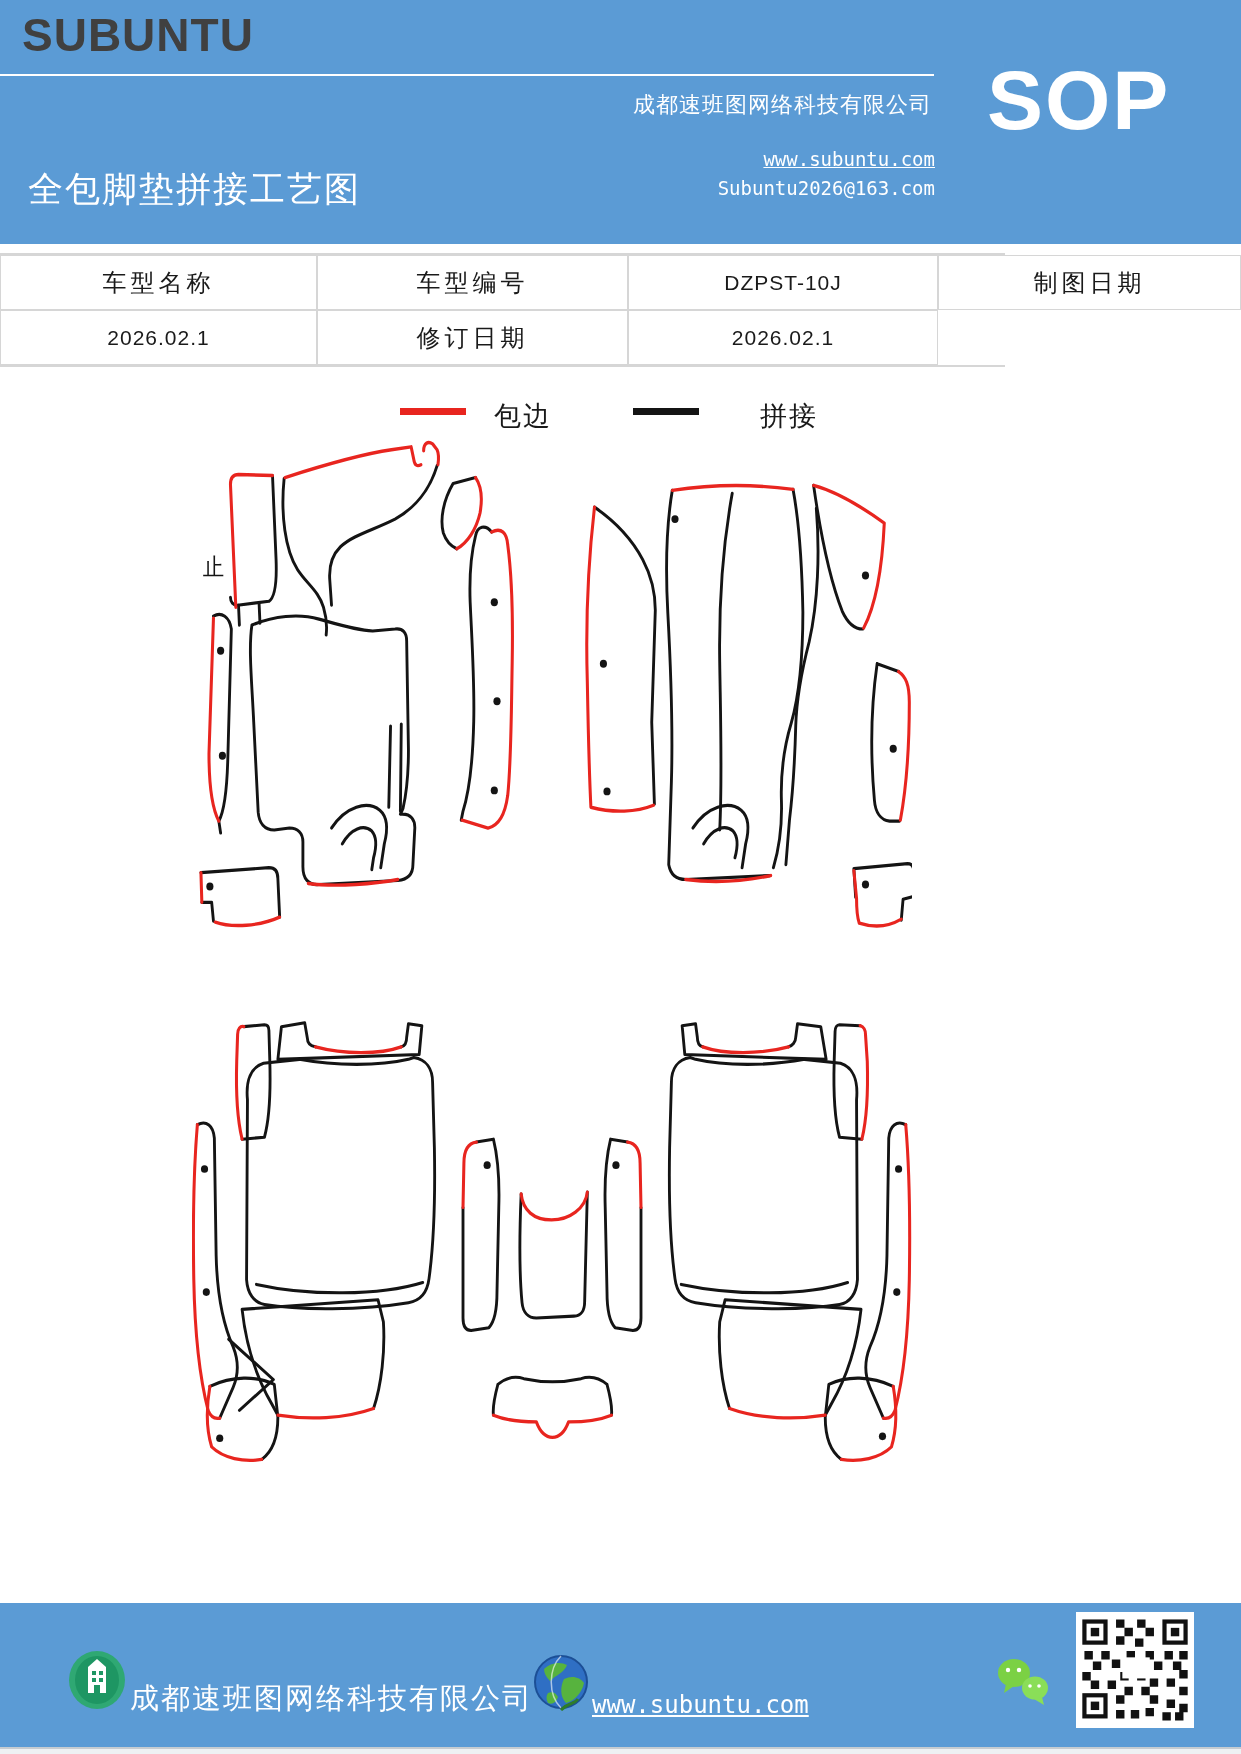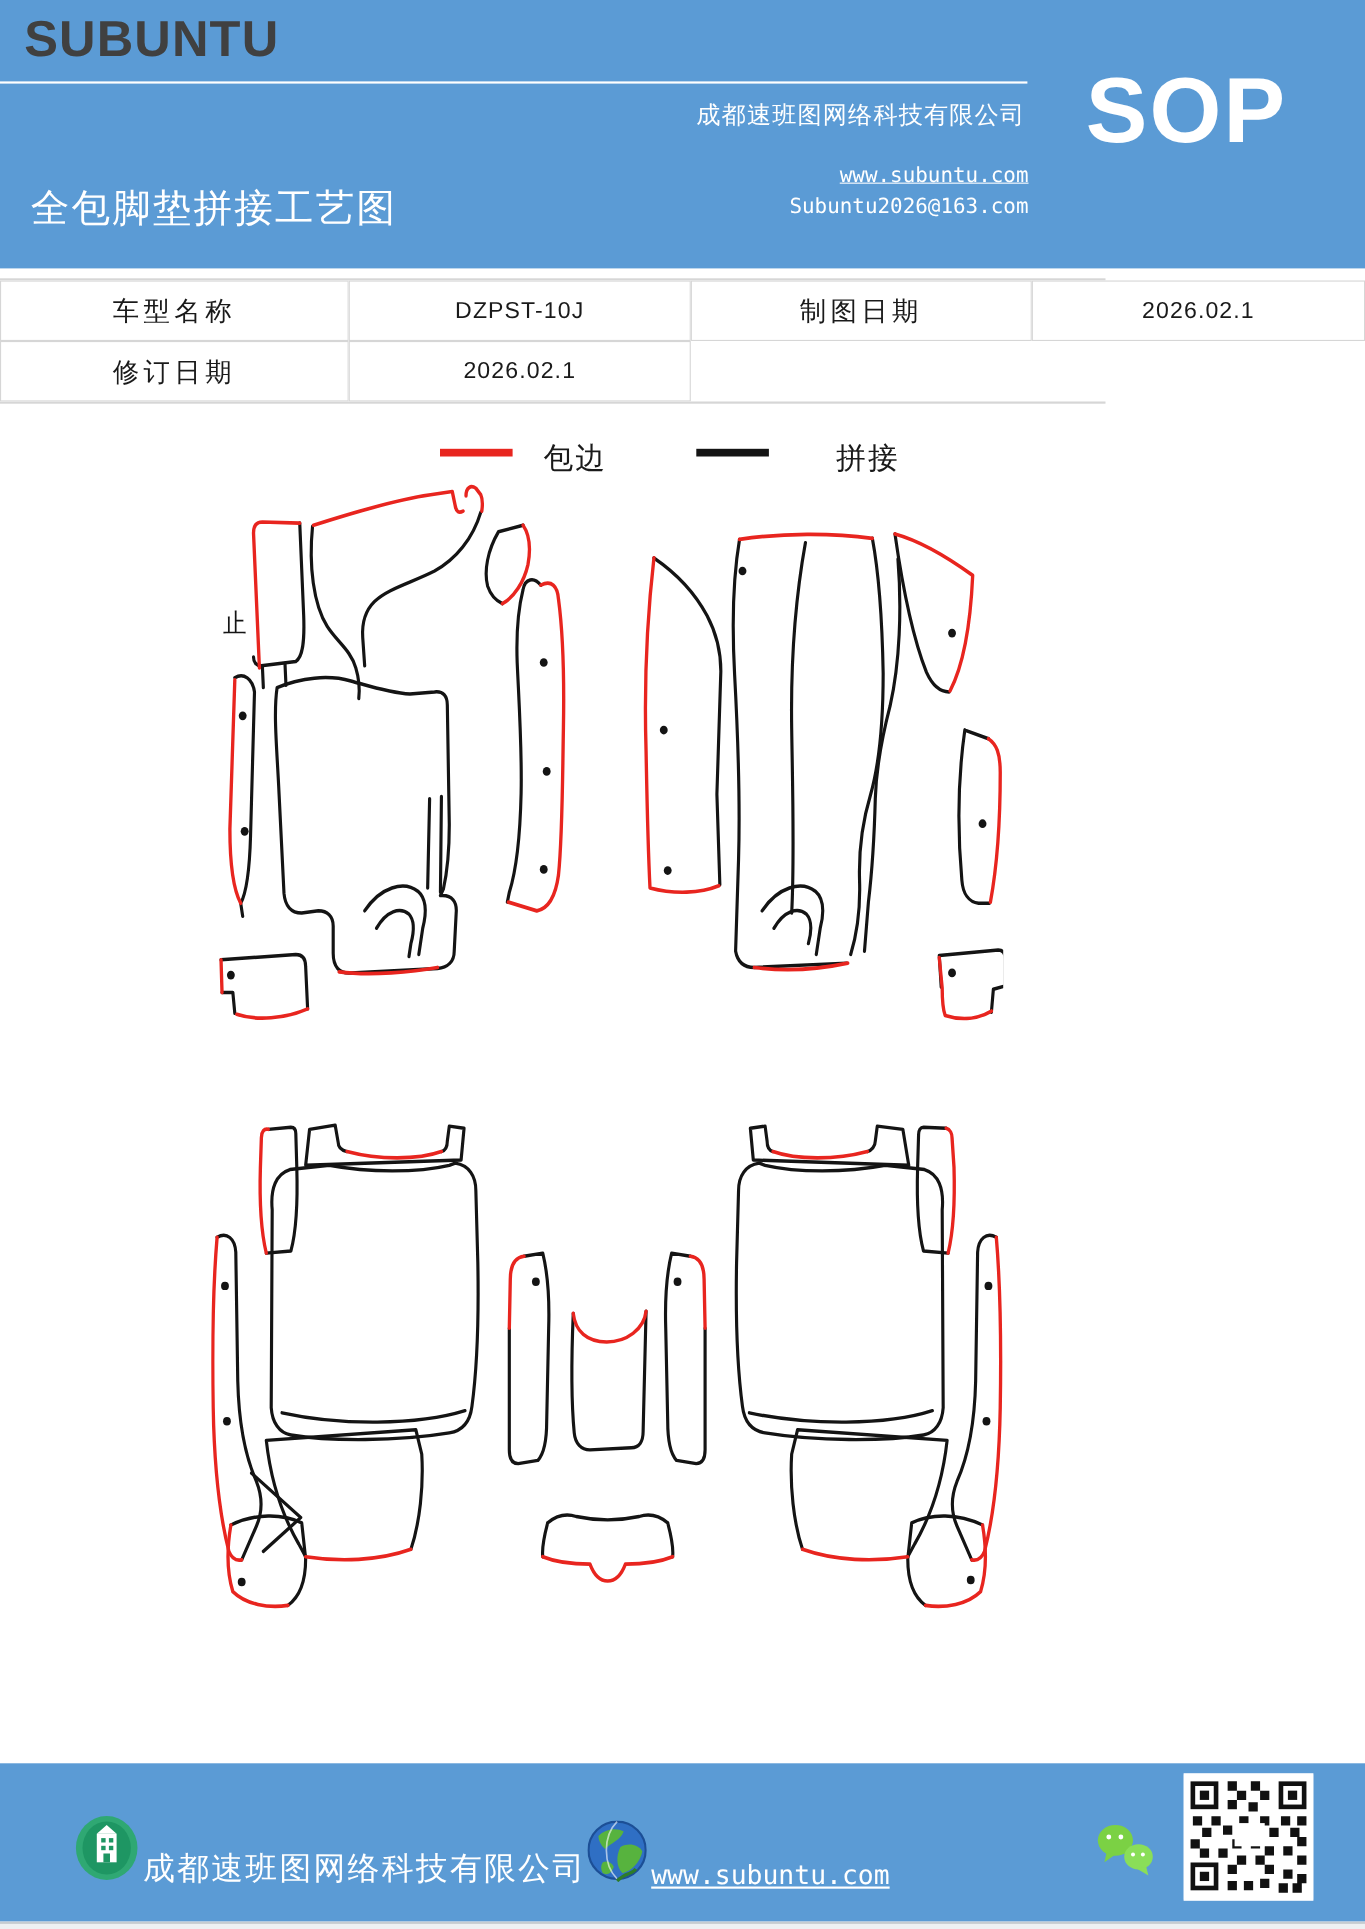--- a/index.html
+++ b/index.html
@@ -70,20 +70,21 @@
     <div class="hline"></div>
     <div class="company">成都速班图网络科技有限公司</div>
     <div class="sop">SOP</div>
     <div class="doc-title">全包脚垫拼接工艺图</div>
     <div class="site">www.subuntu.com</div>
     <div class="email">Subuntu2026@163.com</div>
   </div>
 
   <div class="info-grid">
     <div class="cell lab">车型名称</div>
+    <div class="cell lab">车型编号</div>
     <div class="cell val">DZPST-10J</div>
     <div class="cell lab">制图日期</div>
     <div class="cell val">2026.02.1</div>
     <div class="cell lab">修订日期</div>
     <div class="cell val">2026.02.1</div>
   </div>
 
   <div class="legend-swatch sw-red"></div>
   <div class="legend-label lb-red">包边</div>
   <div class="legend-swatch sw-black"></div>

